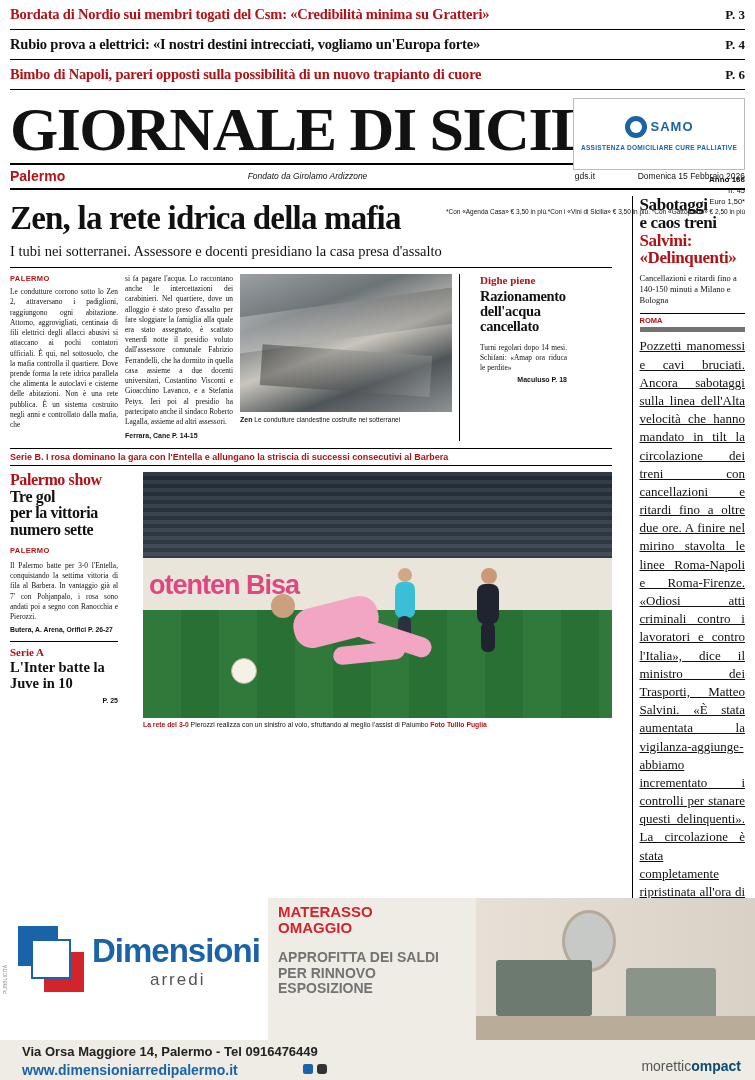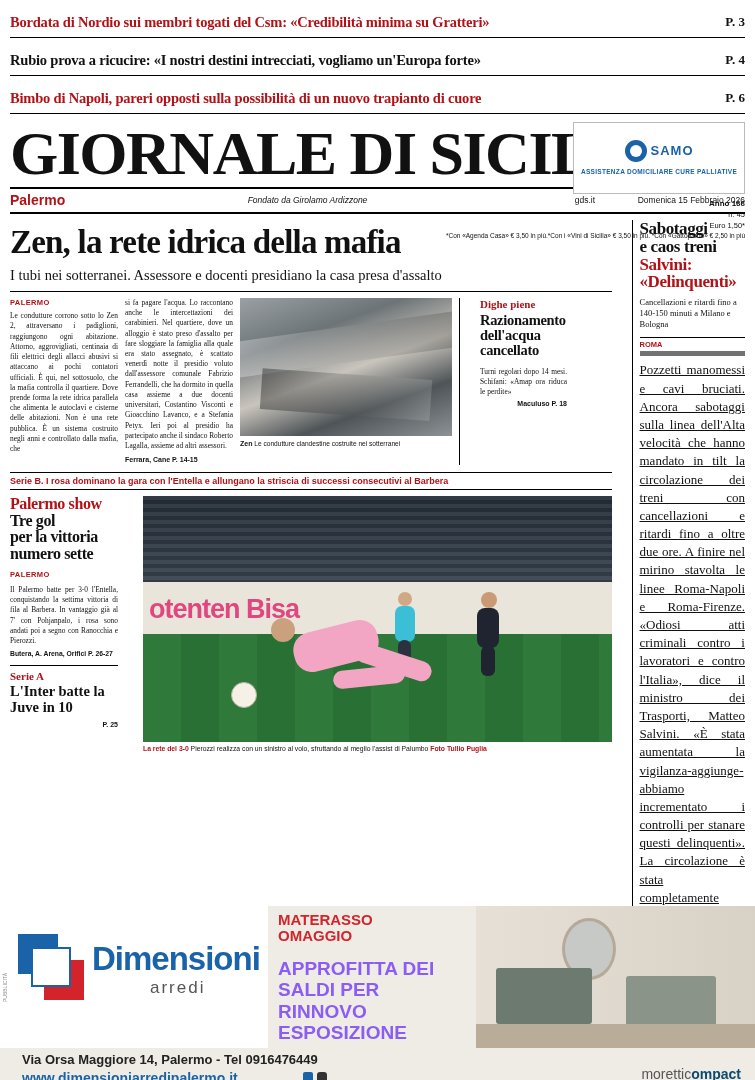--- a/index.html
+++ b/index.html
@@ -7,21 +7,21 @@
   body {
     width: 755px; height: 1080px;
     background: #ffffff;
     font-family: "Liberation Serif", serif;
     color: #111;
     overflow: hidden;
   }
   .page { width:755px; height:1080px; position:relative; padding: 0 10px; }
 
   
-  .strap { border-bottom: 1px solid #000; padding: 6px 0 6px 0; display:flex; align-items:flex-start;margin-top:8px; }
+  .strap { border-bottom: 1px solid #000; padding: 6px 0 6px 0; display:flex; align-items:center; }
   .strap:first-child { border-top: none; }
   .strap .txt { flex:1; font-weight:bold; font-size:14.5px; letter-spacing:-0.2px; }
   .strap .pg { font-weight:bold; font-size:13px; margin-left:8px; white-space:nowrap; }
   .strap.red .txt { color:#b11217; }
   .strap.red .pg { color:#111; }
 
   
   .masthead { position:relative; padding-top:6px; }
   .mast-title {
     font-family: "Liberation Serif", serif;
@@ -152,21 +152,21 @@
   .advert { position:absolute; left:0; top:898px; width:755px; height:182px; background:#efece6; overflow:hidden; }
   .ad-left { position:absolute; left:0; top:0; width:268px; height:142px; background:#fff; }
   .ad-logo { position:absolute; left:18px; top:28px; width:66px; height:66px; }
   .ad-logo .sq1 { position:absolute; left:0; top:0; width:40px; height:40px; background:#1a63a8; }
   .ad-logo .sq2 { position:absolute; left:26px; top:26px; width:40px; height:40px; background:#d3242b; }
   .ad-logo .sq3 { position:absolute; left:13px; top:13px; width:40px; height:40px; background:#fff; border:2px solid #1a63a8;}
   .ad-brand { position:absolute; left:92px; top:34px; font-family:"Liberation Sans", sans-serif; font-weight:bold; font-size:33px; color:#1a63a8; letter-spacing:-1px;}
   .ad-brand2 { position:absolute; left:150px; top:72px; font-family:"Liberation Sans", sans-serif; font-size:17px; color:#555; letter-spacing:2px;}
   .ad-mid { position:absolute; left:272px; top:0; width:200px; height:142px; background:#efece6; }
   .ad-promo { position:absolute; left:278px; top:6px; width:120px; font-family:"Liberation Sans", sans-serif; font-weight:bold; font-size:15px; color:#d3242b; line-height:1.05;}
-  .ad-promo2 { position:absolute; left:278px; top:52px; width:190px; font-family:"Liberation Sans", sans-serif; font-weight:bold; font-size:19px; color:#8b5cf6; line-height:1.12;}
+  .ad-promo2 { position:absolute; left:278px; top:52px; width:190px; font-family:"Liberation Sans", sans-serif; font-weight:bold; font-size:14px; color:#737373; line-height:1.12;}
   .ad-right { position:absolute; left:476px; top:0; width:279px; height:142px; background:linear-gradient(180deg,#efe7dc,#cfc6bb); overflow:hidden;}
   .ad-right .wall { position:absolute; inset:0; background:linear-gradient(90deg,#e7e0d6,#d8d1c6); }
   .ad-right .mirror { position:absolute; left:86px; top:12px; width:54px; height:62px; border-radius:50%; background:#c6c9c6; border:3px solid #b5aa9a;}
   .ad-right .cab { position:absolute; left:20px; top:62px; width:96px; height:56px; background:#6d7a6f; border-radius:3px;}
   .ad-right .cab2 { position:absolute; left:150px; top:70px; width:90px; height:52px; background:#8a9488; border-radius:3px;}
   .ad-right .floor { position:absolute; left:0; top:118px; width:100%; height:24px; background:#b9ac99; }
   .ad-bottom { position:absolute; left:0; top:142px; width:755px; height:40px; background:#efece6; }
   .ad-addr { position:absolute; left:22px; top:146px; font-family:"Liberation Sans", sans-serif; font-weight:bold; font-size:13px; color:#222;}
   .ad-site { position:absolute; left:22px; top:164px; font-family:"Liberation Sans", sans-serif; font-weight:bold; font-size:14px; color:#1a63a8;}
   .ad-social { position:absolute; left:303px; top:166px; display:flex; gap:4px; }
@@ -179,21 +179,21 @@
 </head>
 <body>
 
 <div class="page">
 
   <div class="strap red">
     <div class="txt">Bordata di Nordio sui membri togati del Csm: «Credibilità minima su Gratteri»</div>
     <div class="pg">P. 3</div>
   </div>
   <div class="strap">
-    <div class="txt">Rubio prova a ricucire: «I nostri destini intrecciati, vogliamo un'Europa forte»</div>
+    <div class="txt">Rubio prova a elettrici: «I nostri destini intrecciati, vogliamo un'Europa forte»</div>
     <div class="pg">P. 4</div>
   </div>
   <div class="strap red">
     <div class="txt">Bimbo di Napoli, pareri opposti sulla possibilità di un nuovo trapianto di cuore</div>
     <div class="pg">P. 6</div>
   </div>
 
   <div class="masthead">
     <div class="mast-title">GIORNALE DI SICILIA</div>
 

